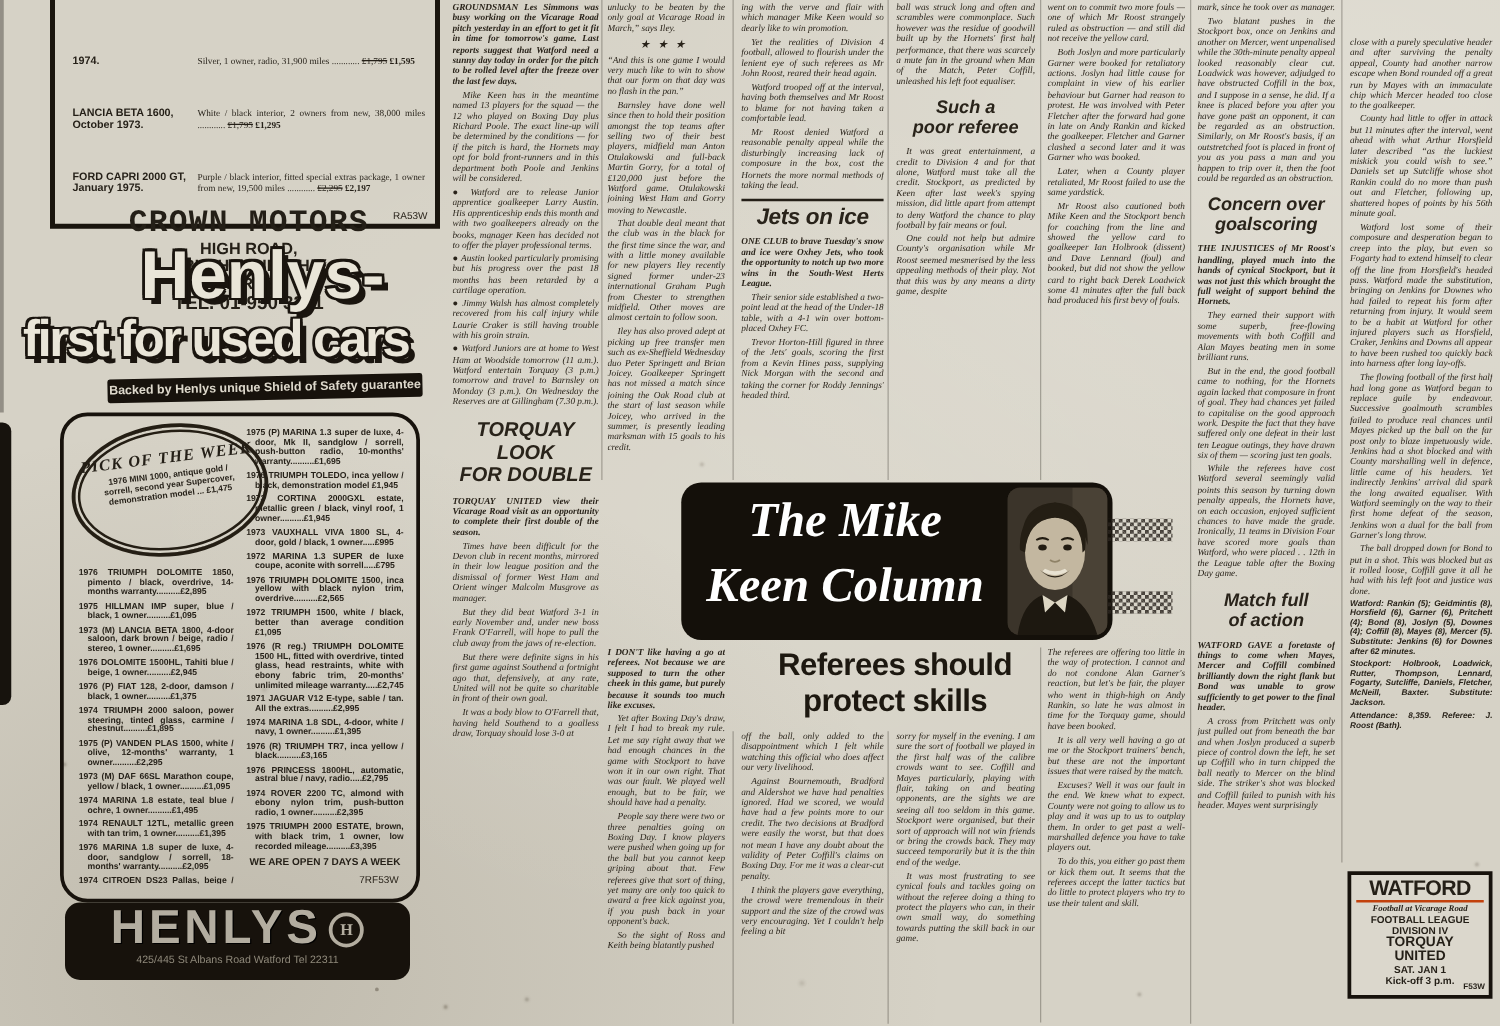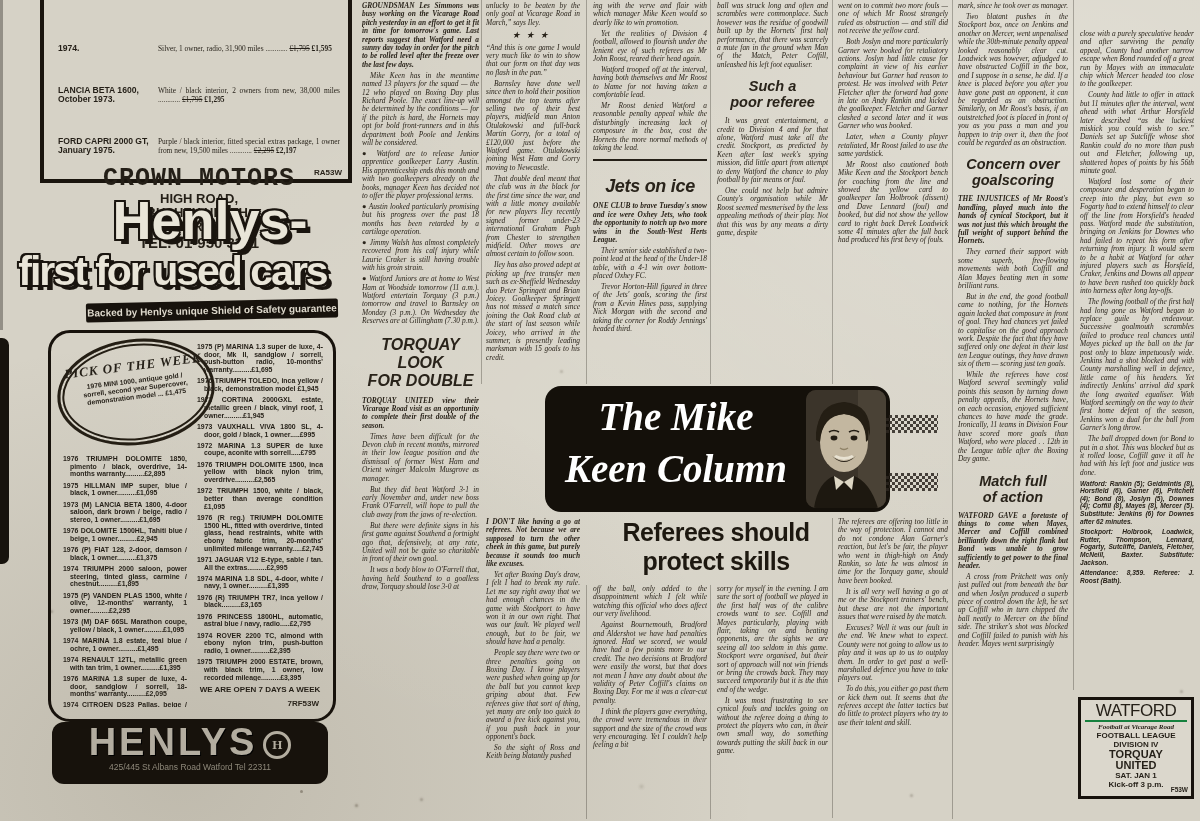--- a/index.html
+++ b/index.html
@@ -12,40 +12,40 @@
       #d6d2c6;
     font-family:"Liberation Serif", serif;color:#241f17;
   }
   
   .col{position:absolute;text-align:justify;font-size:7.4px;line-height:8.4px;overflow:hidden;color:#29231a;font-style:italic;}
   .col p.p{margin:0 0 2.5px 0;text-indent:8px;}
   .col p.lead{font-weight:bold;text-indent:0;}
   .col p.cut{text-indent:0;}
   .col p.stars{text-align:center;text-indent:0;letter-spacing:6px;font-size:9px;margin:4px 0;}
   .col p.hl2{font-family:"Liberation Sans",sans-serif;font-weight:900;font-size:18px;line-height:19px;
-    text-align:center;text-indent:0;margin:7px 0 6px;border-top:2px solid #241f17;padding-top:16px;letter-spacing:-.3px;}
+    text-align:center;text-indent:0;margin:7px 0 6px;border-top:2px solid #241f17;padding-top:3px;letter-spacing:-.3px;}
   .col p.hlT{font-family:"Liberation Sans",sans-serif;font-weight:900;font-size:16px;line-height:18px;
     text-align:center;text-indent:0;white-space:pre-line;margin:10px 0 7px;}
   .col p.hlm{font-family:"Liberation Sans",sans-serif;font-weight:700;font-size:14.5px;line-height:16px;
     text-align:center;text-indent:0;white-space:pre-line;margin:9px 0 7px;}
   .col p.teams{font-family:"Liberation Sans",sans-serif;font-weight:700;font-size:6.6px;line-height:7.6px;
     text-indent:0;margin:0 0 3px;}
   .vrule{position:absolute;width:1px;background:rgba(45,40,32,.32);}
   
   .crown{position:absolute;left:40px;top:-34px;width:312px;height:217px;border:4px solid #1a150e;
     padding:42px 8px 0 14px;box-sizing:border-box;}
   .crow{display:flex;margin-bottom:10px;margin-top:32px;}
   .cmodel{width:94px;font-family:"Liberation Sans",sans-serif;font-weight:700;font-size:8.6px;line-height:9.6px;}
   .cdesc{flex:1;font-size:7.4px;line-height:9px;text-align:justify;padding-left:6px;}
   .oldp{text-decoration:line-through;}
   .cname{ text-align:center;font-family:"Liberation Sans",sans-serif;font-weight:900;}
   .cname .big{font-size:25px;letter-spacing:1px;line-height:26px;font-family:Liberation Mono, monospace;}
   .cname .mid{font-size:13px;line-height:14px;}
   .cname .tel{font-size:15px;line-height:17px;}
-  .adref{position:absolute;font-family:"Liberation Sans",sans-serif;font-weight:700;font-size:8px;color:#2b251c;}
+  .adref{position:absolute;font-family:"Liberation Sans",sans-serif;font-weight:400;font-size:8px;color:#2b251c;}
   
   .hbub{position:absolute;font-family:"Liberation Sans",sans-serif;font-weight:900;color:#e9e5d8;text-align:center;
     text-shadow:2px 0 #1a150f,-2px 0 #1a150f,0 2px #1a150f,0 -2px #1a150f,2px 2px #1a150f,-2px 2px #1a150f,2px -2px #1a150f,-2px -2px #1a150f,5px 5px 0 #1a150f;}
   .hguarantee{position:absolute;left:86px;top:301px;width:252px;height:19px;background:#17120c;color:#ddd8cb;
     font-family:"Liberation Sans",sans-serif;font-size:10px;font-weight:700;text-align:center;line-height:19px;
     transform:rotate(-1.2deg);border-radius:2px;}
   .hbox{position:absolute;left:48px;top:330px;width:282px;height:386px;border:3px solid #17120c;border-radius:22px;}
   .pick{position:absolute;left:6px;top:6px;width:158px;height:106px;border:3px solid #241e14;border-radius:50%;
     box-shadow:inset 0 0 0 2px #d6d2c6, inset 0 0 0 4px #241e14;transform:rotate(-7deg);
     text-align:center;padding-top:16px;box-sizing:border-box;}
@@ -69,21 +69,21 @@
   .mkphoto{position:absolute;left:261px;top:4px;width:80px;height:118px;border-radius:10px;overflow:hidden;background:#342e24;}
   .dither{position:absolute;width:52px;height:18px;opacity:.85;
     background-image:linear-gradient(45deg,#2c2620 25%,transparent 25%,transparent 75%,#2c2620 75%),
       linear-gradient(45deg,#2c2620 25%,transparent 25%,transparent 75%,#2c2620 75%);
     background-size:6px 6px;background-position:0 0,3px 3px;}
   .keenhl{position:absolute;left:597px;top:518px;width:238px;font-family:"Liberation Sans",sans-serif;
     font-weight:900;font-size:25px;line-height:29px;text-align:center;white-space:pre-line;letter-spacing:-.5px;color:#1d1810;}
   
   .wbox{position:absolute;left:1078px;top:697px;width:116px;height:102px;border:3px solid #17120c;
     box-sizing:border-box;text-align:center;font-family:"Liberation Sans",sans-serif;background:rgba(230,226,216,.35);}
-  .wbox .wt{font-weight:400;font-size:17px;line-height:19px;letter-spacing:-.5px;border-bottom:2px solid #15803d;margin:1px 4px 1px;}
+  .wbox .wt{font-weight:700;font-size:17px;line-height:19px;letter-spacing:-.5px;border-bottom:2px solid #c2410c;margin:1px 4px 1px;}
   .wbox .wtag{font-style:italic;font-size:7px;font-family:"Liberation Serif",serif;font-weight:700;}
   .wbox .wl{font-weight:900;font-size:8px;line-height:9px;}
   .wbox .wbig{font-weight:900;font-size:11px;line-height:11px;}
   .wbox .wref{position:absolute;right:3px;bottom:3px;font-size:6.5px;font-weight:700;}
   
   .edgebar{position:absolute;background:#17130d;}
   .specks{position:absolute;left:300px;top:790px;width:3px;height:3px;border-radius:50%;background:rgba(70,60,45,.4);
     box-shadow:120px 8px 2px rgba(70,60,45,.35), 340px -5px 3px rgba(70,60,45,.3), 90px -600px 2px rgba(70,60,45,.3),
       -250px -180px 2px rgba(70,60,45,.35), 610px 4px 2px rgba(70,60,45,.3), 55px 14px 2px rgba(70,60,45,.45),
       -90px -240px 3px rgba(70,60,45,.3), 700px -700px 2px rgba(70,60,45,.3), 260px -420px 2px rgba(70,60,45,.25),

